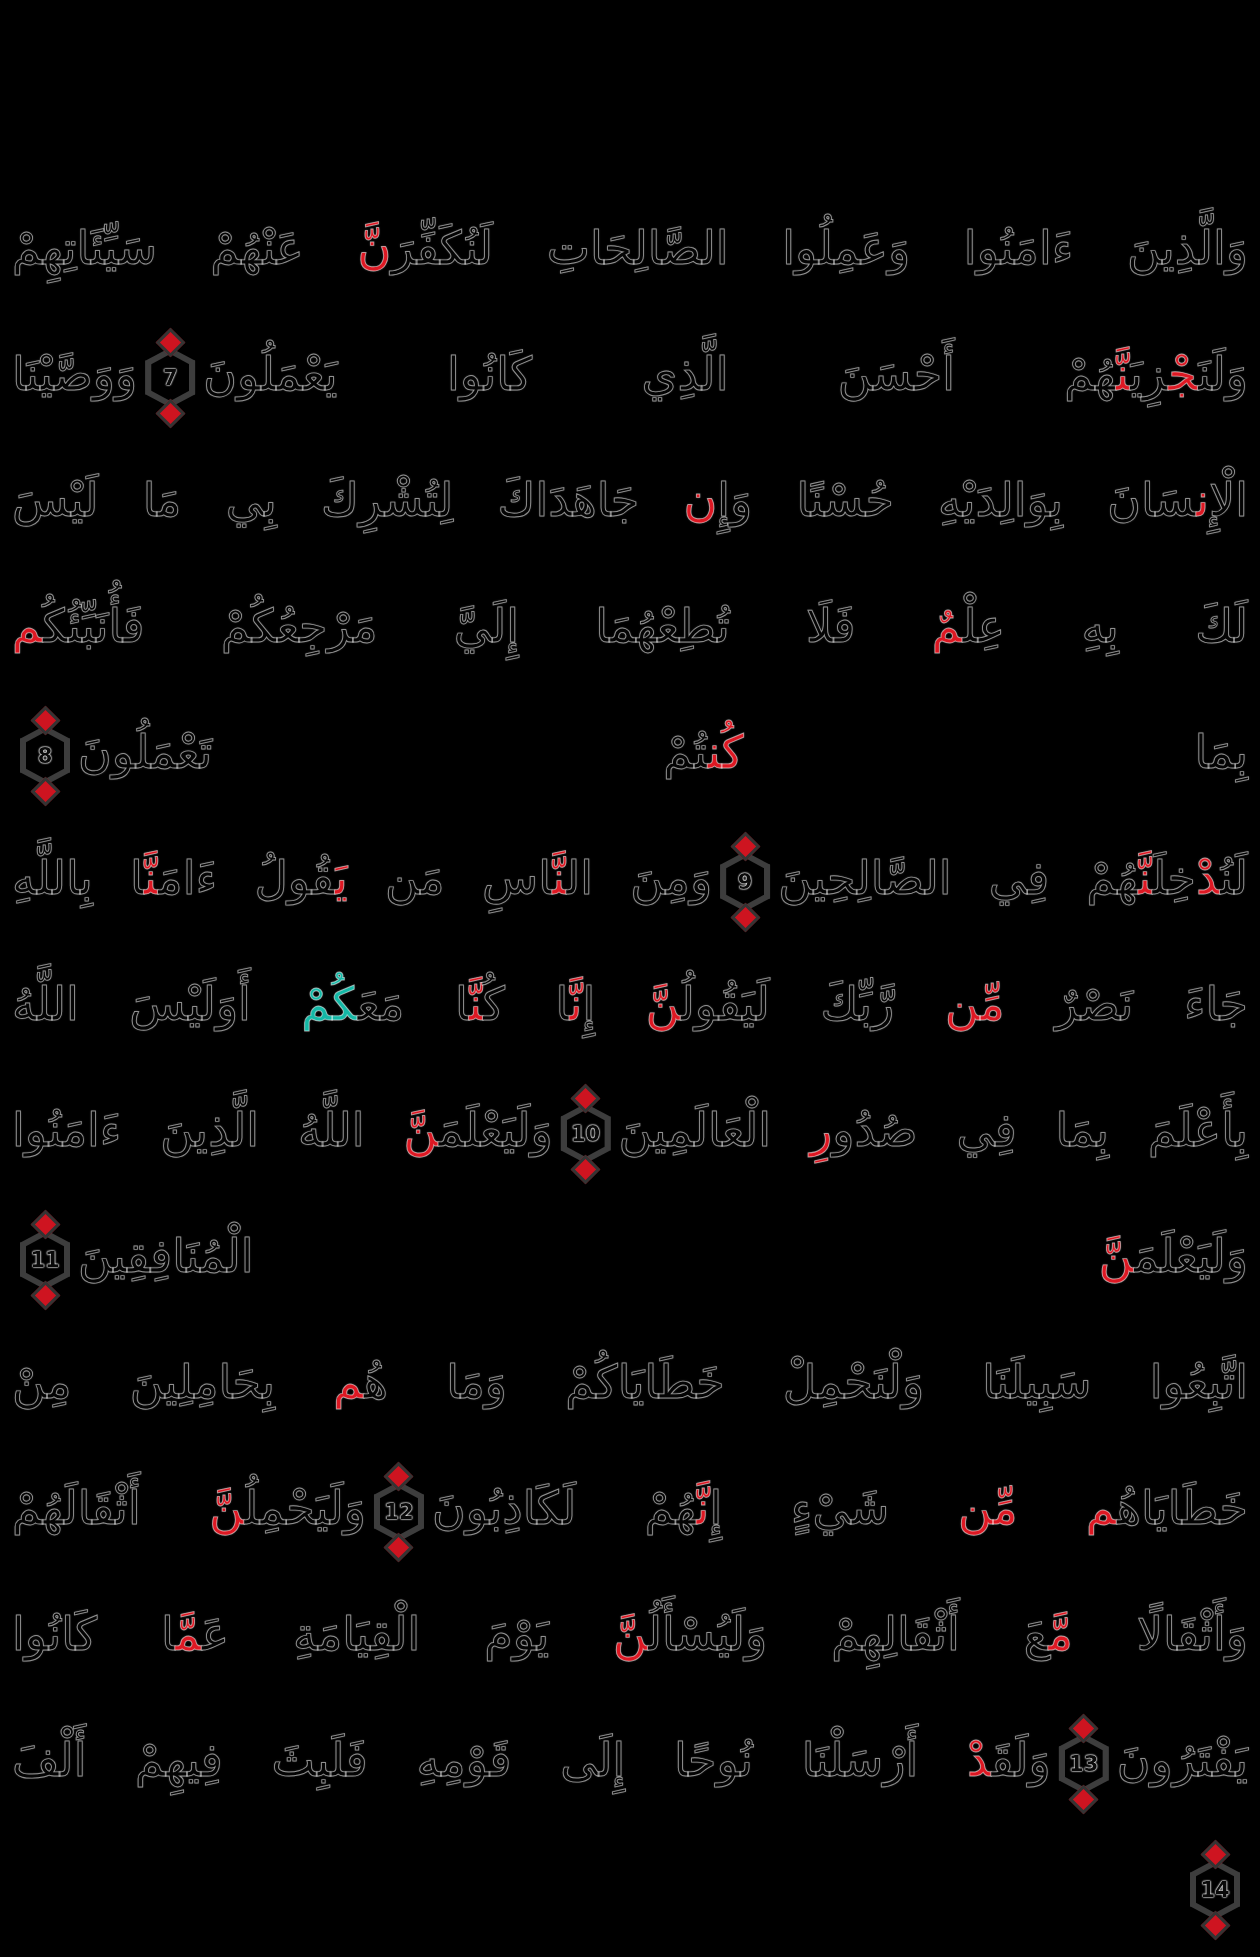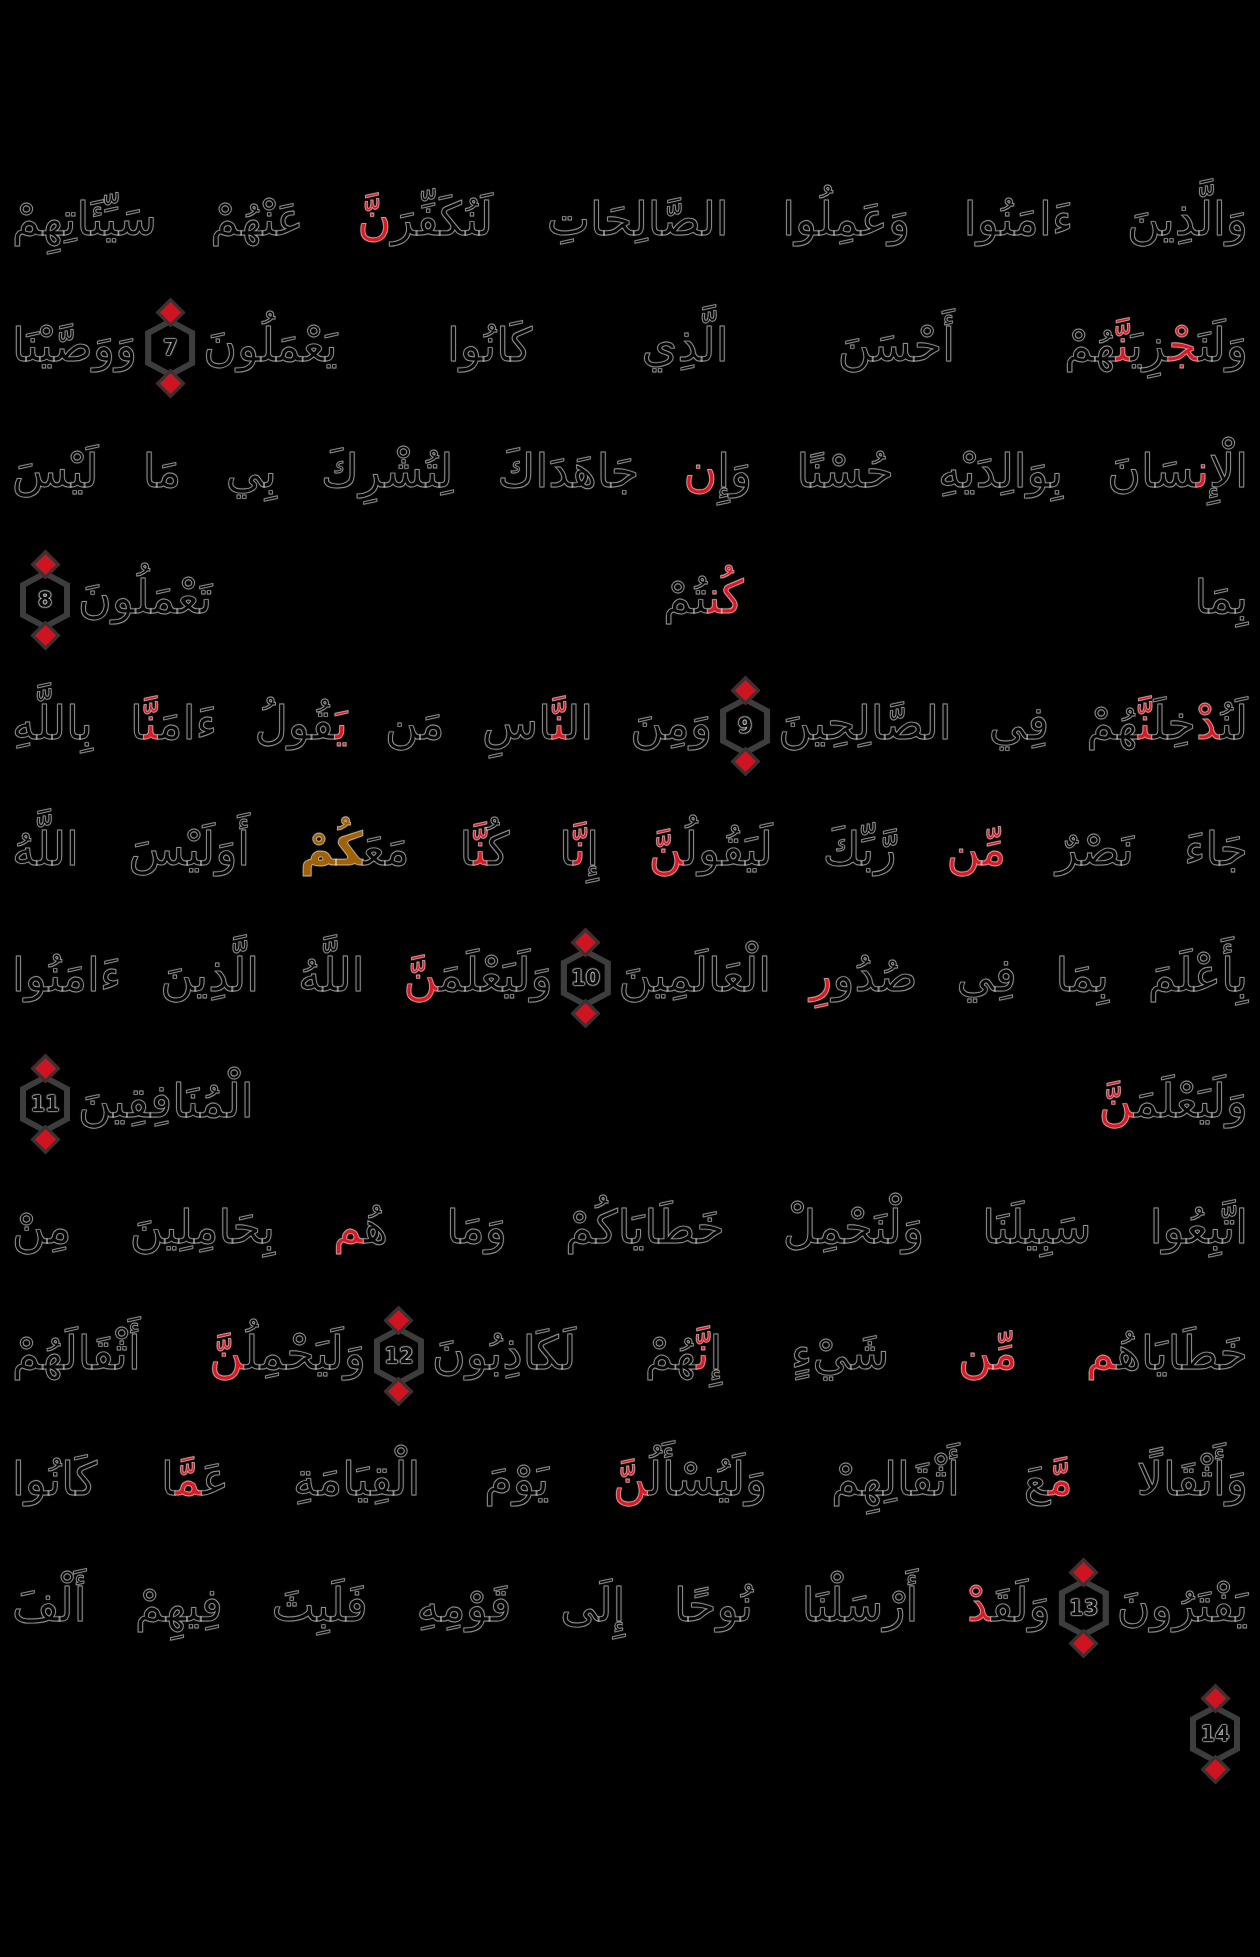--- a/index.html
+++ b/index.html
@@ -2,40 +2,40 @@
 <html lang="ar" dir="rtl"><head>
 <meta charset="utf-8">
 <style>
   html,body{margin:0;padding:0;background:#000;}
   .page{
     position:relative;
     width:1260px;height:1957px;
     background:#000;
     overflow:hidden;
     box-sizing:border-box;
-    padding:10px 12px 18px 12px;
-    display:flex;flex-direction:column;justify-content:center;
+    padding:10px 12px 8px 12px;
+    display:flex;flex-direction:column;justify-content:flex-end;
     font-family:"DejaVu Sans",sans-serif;
   }
   .line{
     direction:rtl;
     height:126px;
     line-height:126px;
     font-size:46px;
     white-space:nowrap;
     text-align:justify;
     text-align-last:justify;
     -webkit-text-stroke:0.9px rgba(255,255,255,0.52);
     text-shadow:0 0 2px rgba(255,255,255,0.40);
     color:#040404;
     overflow:visible;
   }
   .blk{color:#040404;}
   .red{color:#dd1823;}
-  .gray{color:#a16207;font-weight:bold;}
+  .gray{color:#14b8a6;}
   
   .vmark{
     display:inline-flex;
     flex-direction:column;
     align-items:center;
     justify-content:center;
     vertical-align:middle;
     margin:0 8px;
     line-height:normal;
     text-shadow:none;
@@ -78,20 +78,21 @@
     <div class="line"><span class="blk">وَلَنَ</span><span class="red">جْ</span><span class="blk">زِيَ</span><span class="red">نَّ</span><span class="blk">هُمْ أَحْسَنَ الَّذِي كَانُوا يَعْمَلُونَ</span><span class="vmark">
         <span class="dmd"></span>
         <span class="ring">
           <span class="inner">
             <span class="vnum">7</span>
           </span>
         </span>
         <span class="dmd"></span>
       </span><span class="blk">وَوَصَّيْنَا</span></div>
     <div class="line"><span class="blk">الْإِ</span><span class="red">ن</span><span class="blk">سَانَ بِوَالِدَيْهِ حُسْنًا وَإِ</span><span class="red">ن</span><span class="blk"> جَاهَدَاكَ لِتُشْرِكَ بِي مَا لَيْسَ</span></div>
+    <div class="line"><span class="blk">لَكَ بِهِ عِلْ</span><span class="red">مٌ</span><span class="blk"> فَلَا تُطِعْهُمَا إِلَيَّ مَرْجِعُكُمْ فَأُنَبِّئُكُ</span><span class="red">م</span></div>
     <div class="line"><span class="blk">بِمَا </span><span class="red">كُن</span><span class="blk">تُمْ تَعْمَلُونَ</span><span class="vmark">
         <span class="dmd"></span>
         <span class="ring">
           <span class="inner">
             <span class="vnum">8</span>
           </span>
         </span>
         <span class="dmd"></span>
       </span></div>
     <div class="line"><span class="blk">لَنُ</span><span class="red">دْ</span><span class="blk">خِلَ</span><span class="red">نَّ</span><span class="blk">هُمْ فِي الصَّالِحِينَ</span><span class="vmark">

